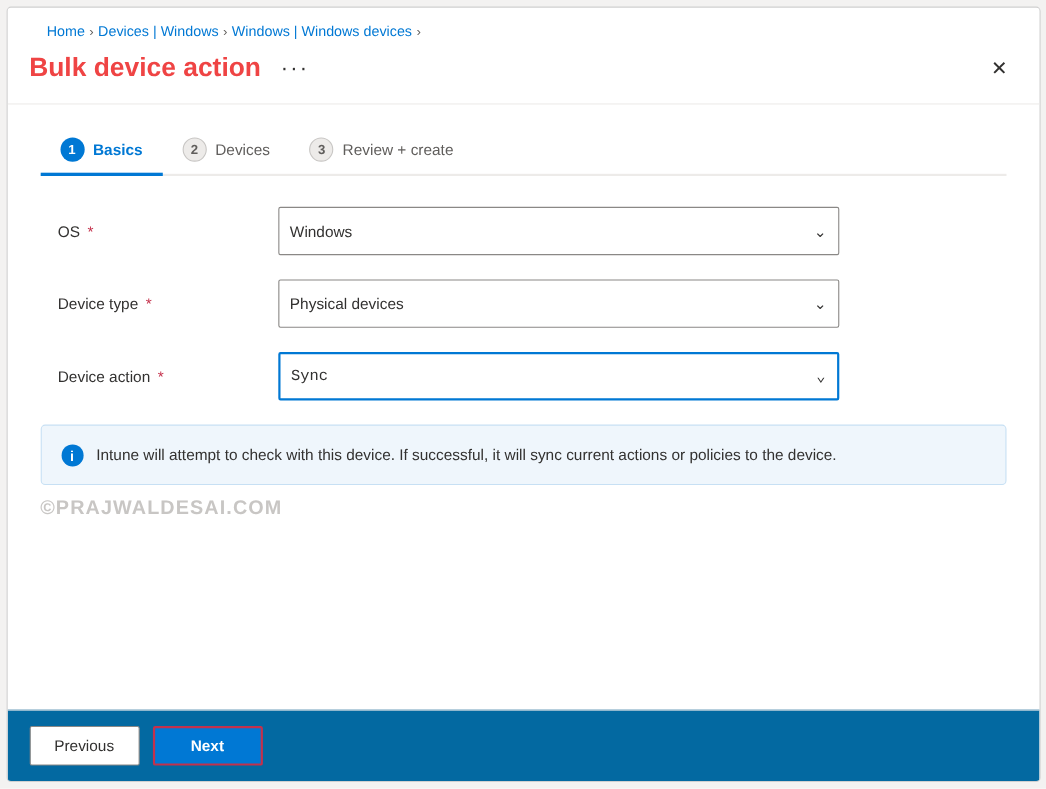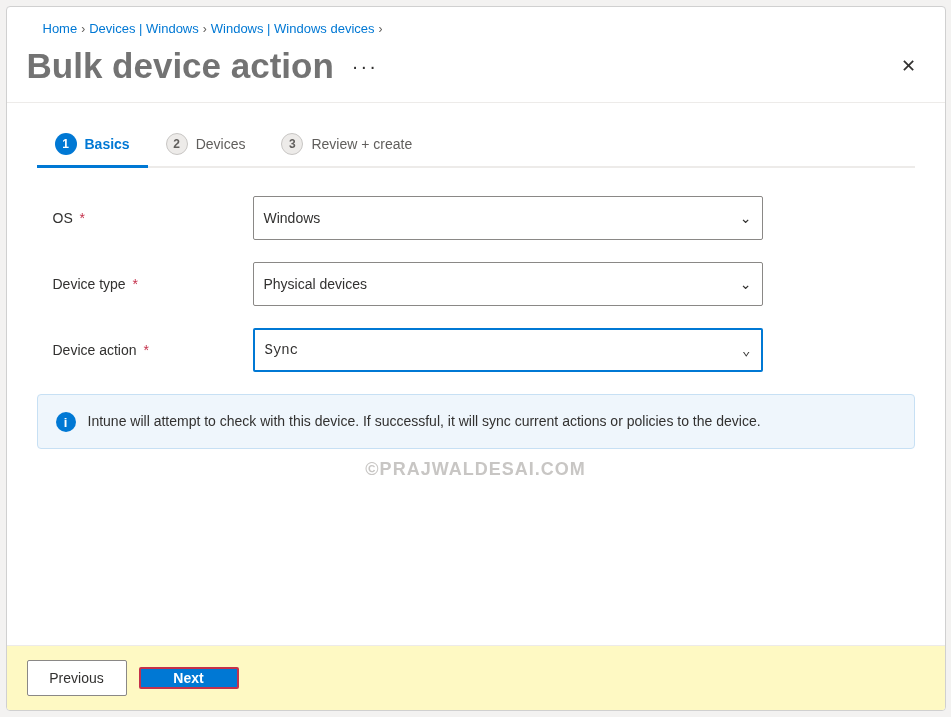--- a/index.html
+++ b/index.html
@@ -52,23 +52,23 @@
       align-items: center;
       padding: 4px 20px 16px 20px;
       justify-content: space-between;
     }
     .header-left {
       display: flex;
       align-items: center;
       gap: 12px;
     }
     .title {
-      font-size: 35px;
+      font-size: 24px;
       font-weight: 600;
-      color: #737373;
+      color: #ef4444;
     }
     .more-btn {
       font-size: 20px;
       color: #323130;
       cursor: pointer;
       letter-spacing: 2px;
       background: none;
       border: none;
       padding: 2px 6px;
       border-radius: 3px;
@@ -204,48 +204,48 @@
       font-weight: 700;
       flex-shrink: 0;
       margin-top: 1px;
     }
     .info-text {
       font-size: 14px;
       color: #323130;
       line-height: 1.5;
     }
     .watermark {
-      text-align: center;
+      text-align: left;
       padding: 10px 0;
       font-size: 18px;
       font-weight: 700;
       color: #c8c6c4;
       letter-spacing: 1px;
     }
     .footer {
       border-top: 1px solid #edebe9;
       padding: 14px 20px;
       display: flex;
       align-items: center;
       gap: 12px;
-      background: #fef9c3;
+      background: #0369a1;
     }
     .btn-previous {
       height: 36px;
       padding: 0 20px;
       border: 1px solid #8a8886;
       border-radius: 2px;
       background: #fff;
       color: #323130;
       font-size: 14px;
       cursor: pointer;
       min-width: 100px;
     }
     .btn-next {
-      height: 22px;
+      height: 36px;
       padding: 0 24px;
       border: 2px solid #c4314b;
       border-radius: 2px;
       background: #0078d4;
       color: #fff;
       font-size: 14px;
       font-weight: 600;
       cursor: pointer;
       min-width: 100px;
     }

